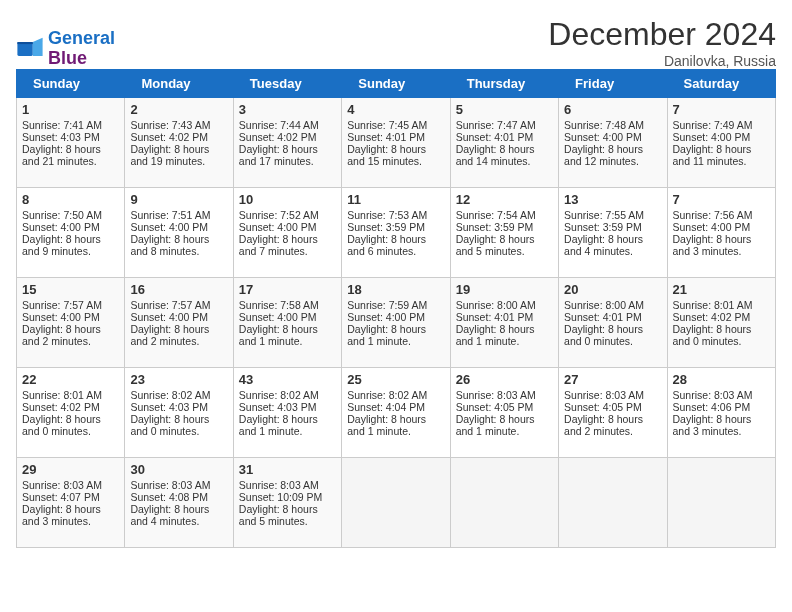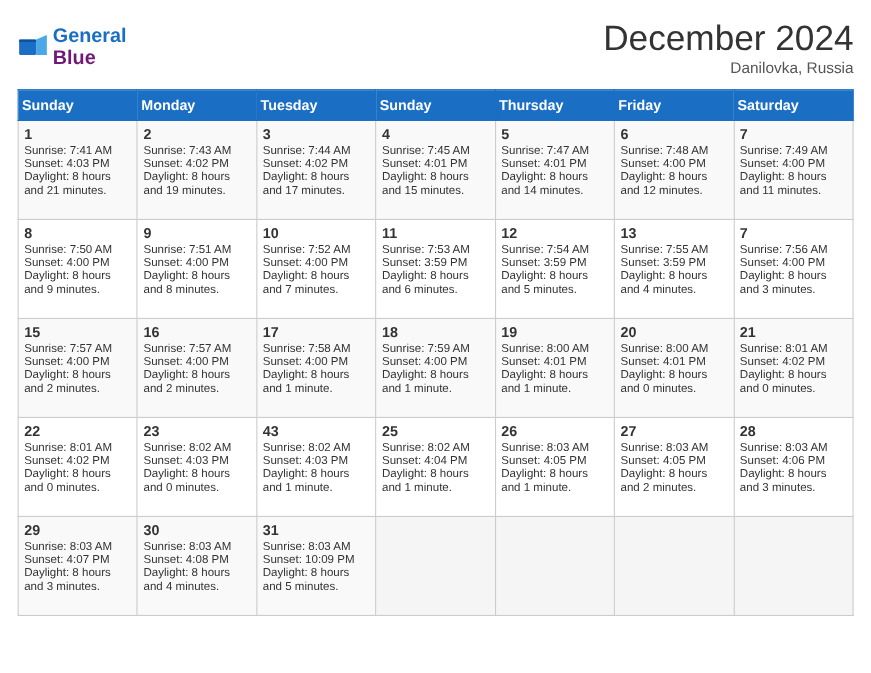--- a/index.html
+++ b/index.html
@@ -6,22 +6,21 @@
     body {
       font-family: Arial, sans-serif;
       background: #fff;
       width: 792px;
       min-height: 612px;
       padding: 16px;
     }
     .header-area {
       display: flex;
       justify-content: space-between;
-      align-items: center;
-      margin-bottom: 12px;
+      align-items: flex-end;
     }
     .logo {
       display: flex;
       align-items: center;
     }
     .logo-text {
       font-size: 18px;
       font-weight: bold;
       color: #333;
       line-height: 1.1;
@@ -49,21 +48,21 @@
     table {
       width: 100%;
       border-collapse: collapse;
       table-layout: fixed;
     }
     thead tr th {
       background-color: #1a6fc4;
       color: #fff;
       font-size: 13px;
       font-weight: bold;
-      padding: 6px 3px;
+      padding: 6px 16px;
       text-align: left;
       border: 1px solid #1a6fc4;
     }
     tbody tr td {
       border: 1px solid #ccc;
       vertical-align: top;
       padding: 4px 5px;
       height: 90px;
       font-size: 10.5px;
       color: #333;

